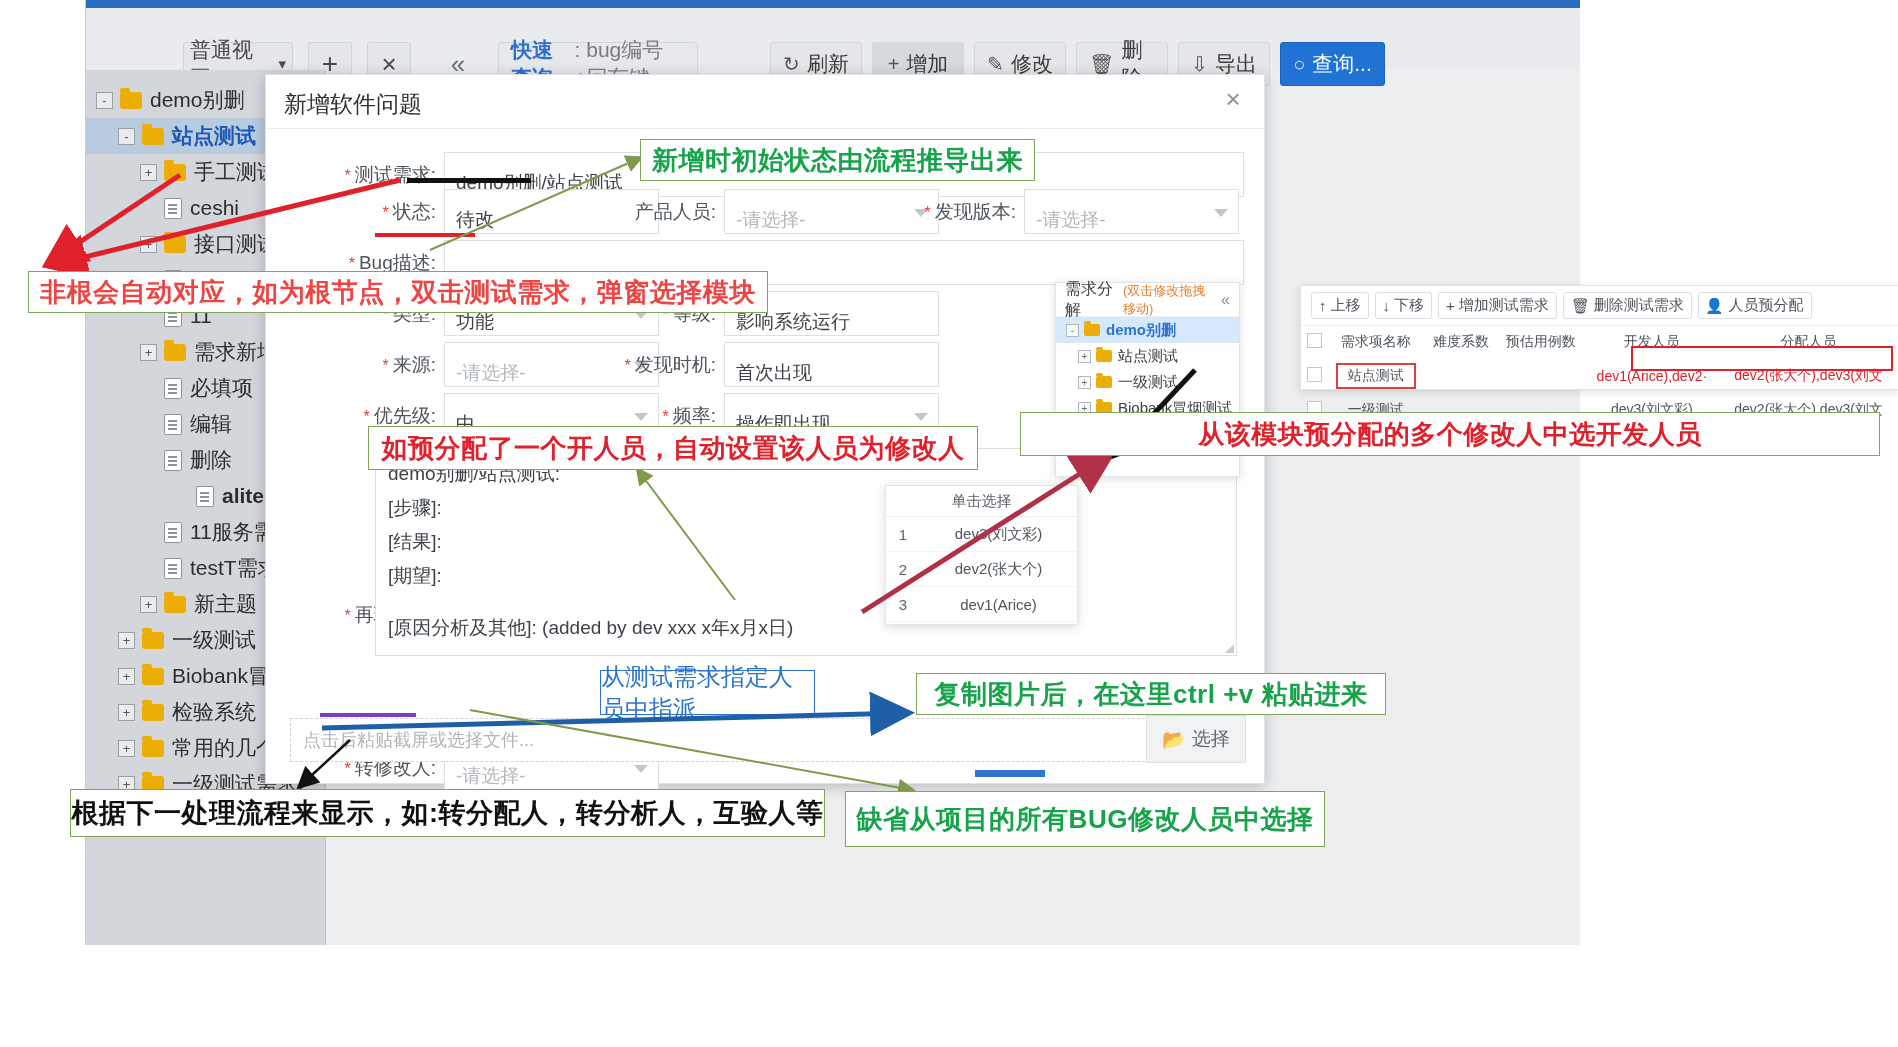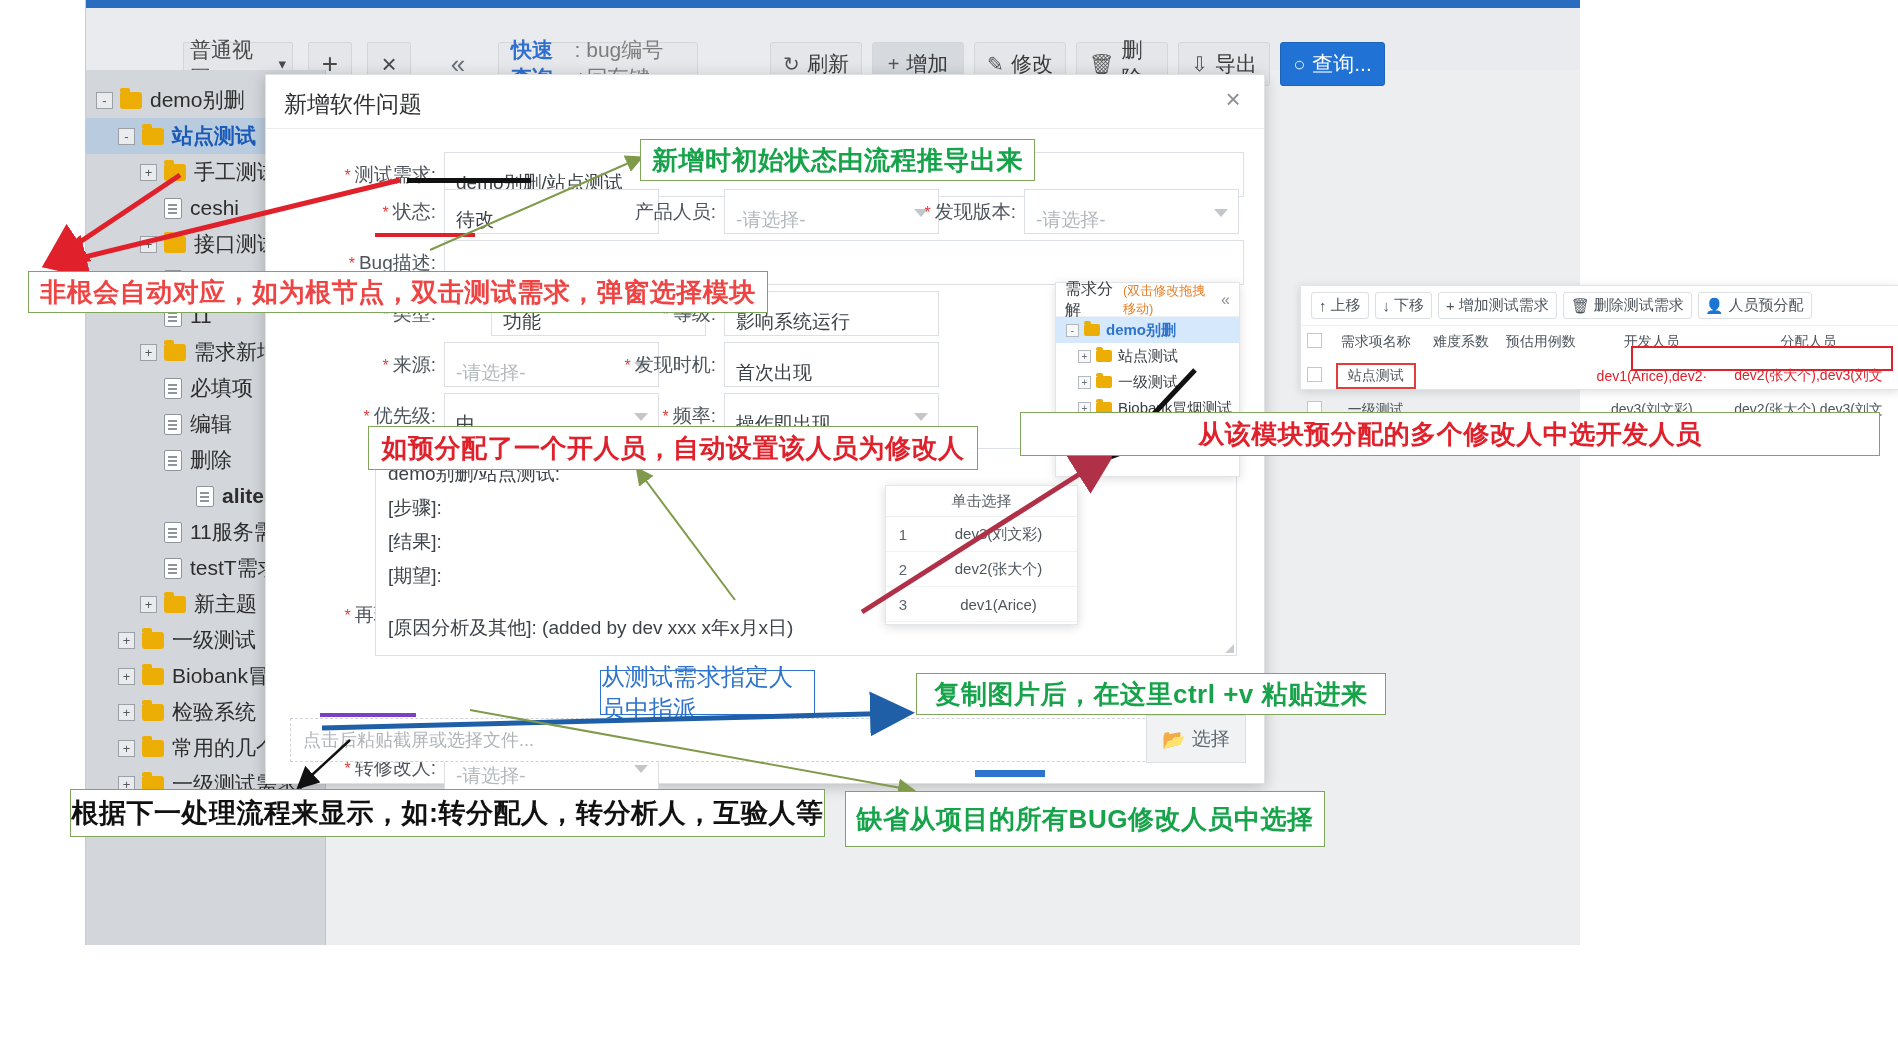--- a/index.html
+++ b/index.html
@@ -416,21 +416,21 @@
     </div>
   </div>
 
   <div class="row" style="left:10px; top:165px;">
     <span class="lbl" style="width:160px;"><span class="req">*</span><span>Bug描述:</span></span>
     <div class="fld" style="width:800px; margin-left:8px;">
       <span></span>
     </div>
   </div>
 
-  <div class="row" style="left:10px; top:216px;gap:47px;">
+  <div class="row" style="left:10px; top:216px;">
     <span class="lbl" style="width:160px;"><span class="req">*</span><span>类型:</span></span>
     <div class="fld" style="width:215px; margin-left:8px;">
       <span>功能</span>
       <span class="caret"></span>
     </div>
   </div>
   <div class="row" style="left:340px; top:216px;">
     <span class="lbl" style="width:110px;"><span class="req">*</span><span>等级:</span></span>
     <div class="fld" style="width:215px; margin-left:8px;">
       <span>影响系统运行</span>

